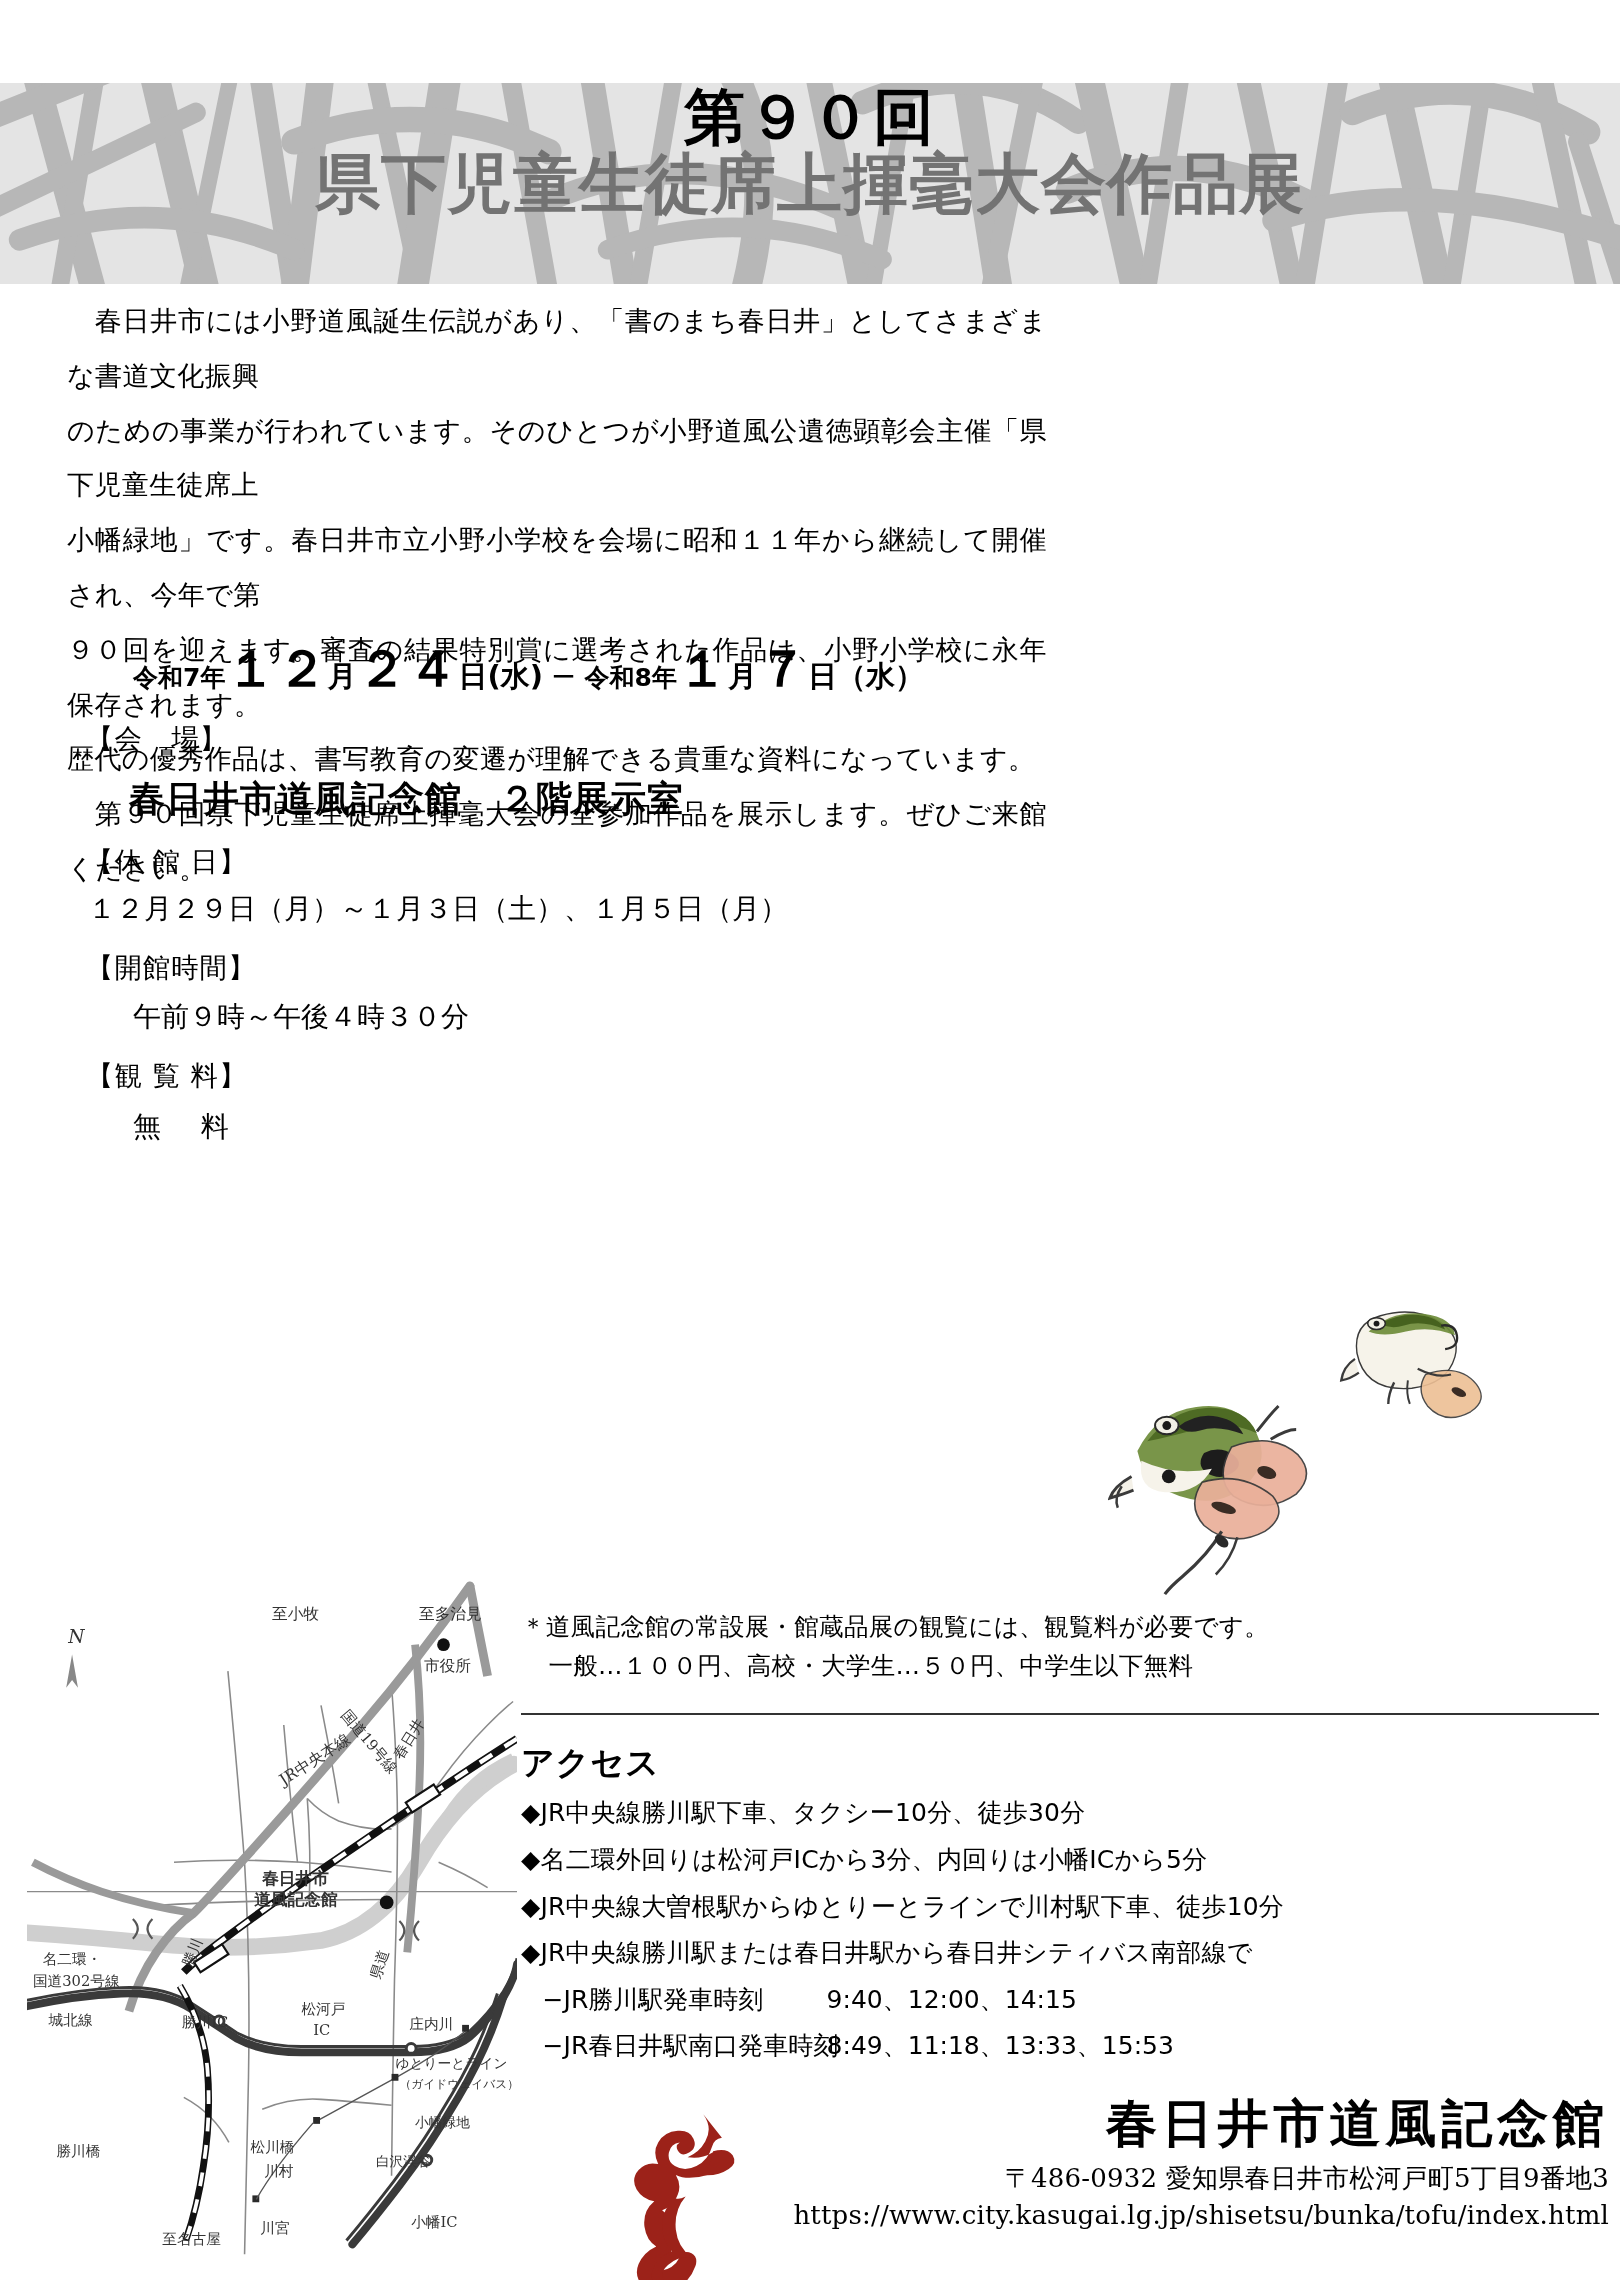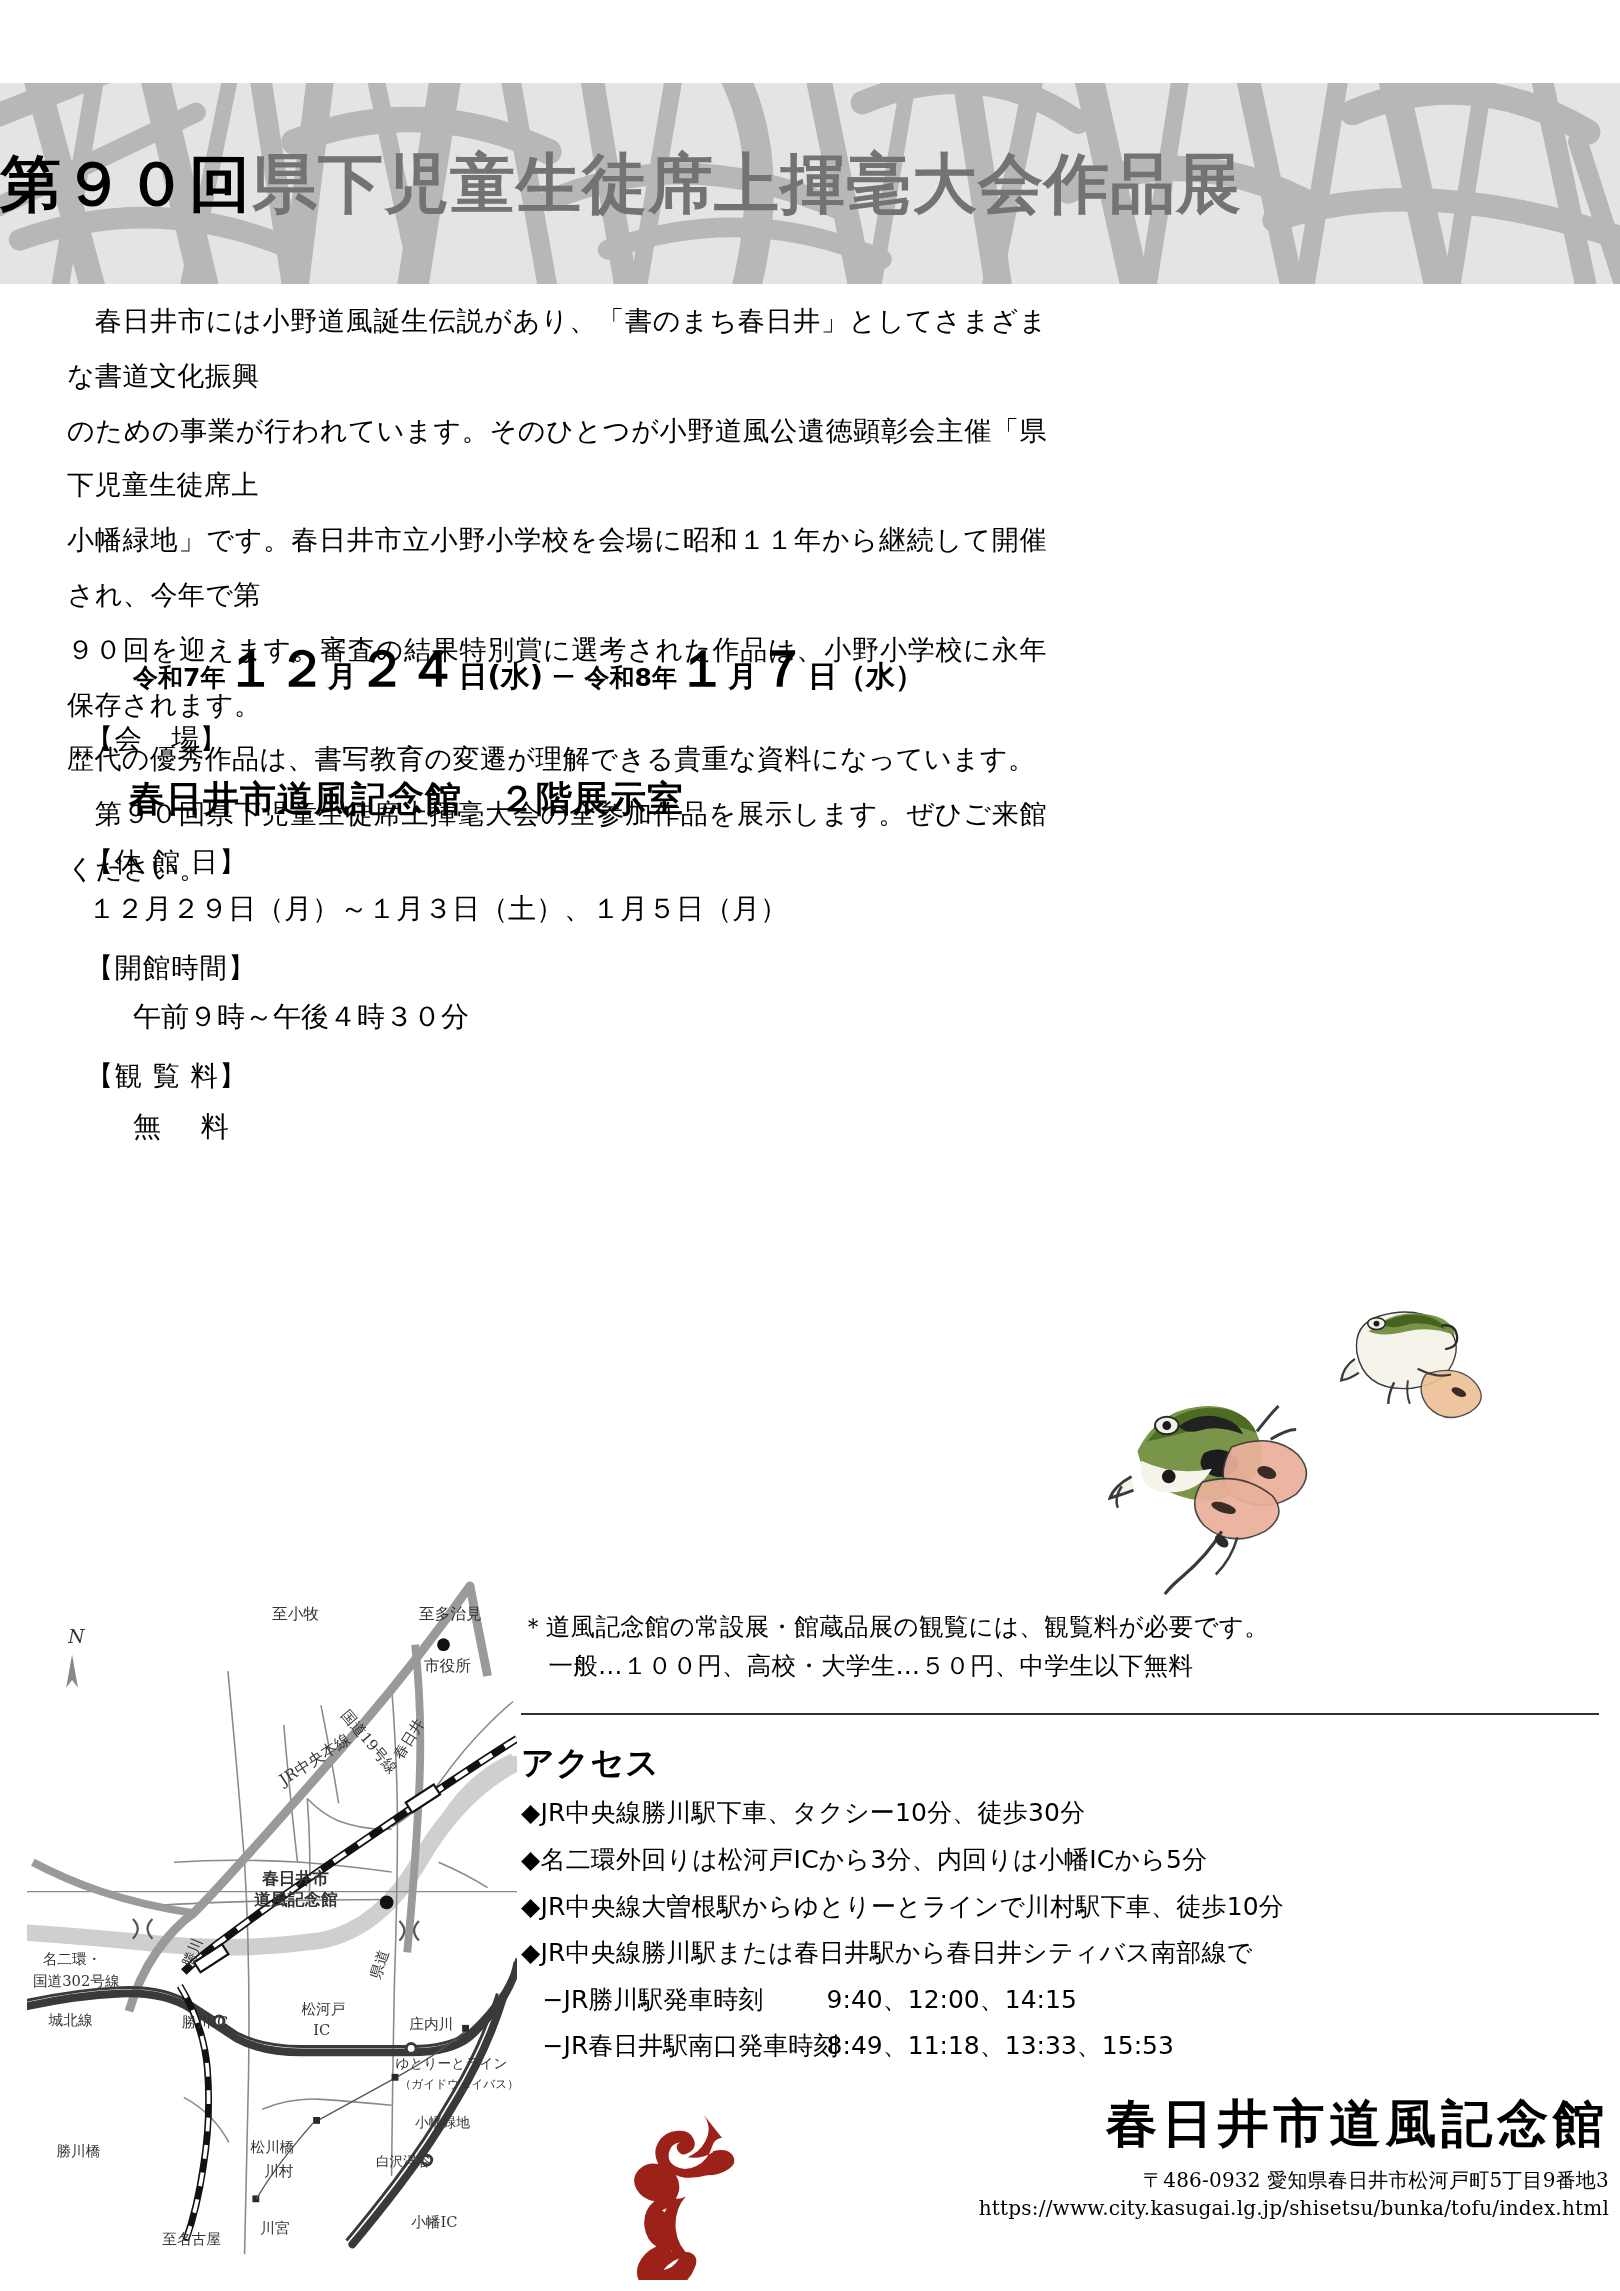--- a/index.html
+++ b/index.html
@@ -10,21 +10,21 @@
   }
 
   
   .header-band{
     position:absolute;left:0;top:83px;width:1620px;height:201px;
     background:#e4e4e4;overflow:hidden;
   }
   .header-band svg{position:absolute;left:0;top:0;width:1620px;height:201px;}
   .header-titles{
     position:absolute;left:0;top:0;width:1620px;height:201px;
-    display:flex;flex-direction:row;align-items:center;justify-content:flex-start;
+    display:flex;flex-direction:column;align-items:center;justify-content:flex-start;
     padding-top:2px;box-sizing:border-box;
   }
   .title-line1{
     font-size:61px;font-weight:700;letter-spacing:2px;line-height:1.05;
     color:#000;
   }
   .title-line2{
     font-size:65px;font-weight:700;letter-spacing:1px;line-height:1.08;
     color:#737373;white-space:nowrap;
   }
@@ -77,21 +77,21 @@
   
   .footer{position:absolute;left:619px;top:2098px;width:990px;height:186px;}
   .seal{position:absolute;left:0;top:9.8px;width:147px;height:172px;}
   .foot-txt{position:absolute;left:157px;top:0px;width:833px;text-align:right;}
   .foot-name{
     font-size:51px;font-weight:700;letter-spacing:4.9px;line-height:1.0;
     font-family:"DejaVu Serif","Liberation Serif",serif;
   }
   .foot-addr{
     font-family:"DejaVu Serif","Liberation Serif",serif;
-    font-size:20px;line-height:1.42;margin-top:17px;letter-spacing:0.2px;
+    font-size:26px;line-height:1.42;margin-top:11px;letter-spacing:0.2px;
   }
   .foot-addr div{white-space:nowrap;}
 </style>
 </head>
 <body>
 
 <div class="header-band">
   <svg viewBox="0 0 1653 205" preserveAspectRatio="none">
     <rect x="0" y="0" width="1653" height="205" fill="#e4e4e4"></rect>
     <g fill="none" stroke="#b7b7b7" stroke-linecap="round">

